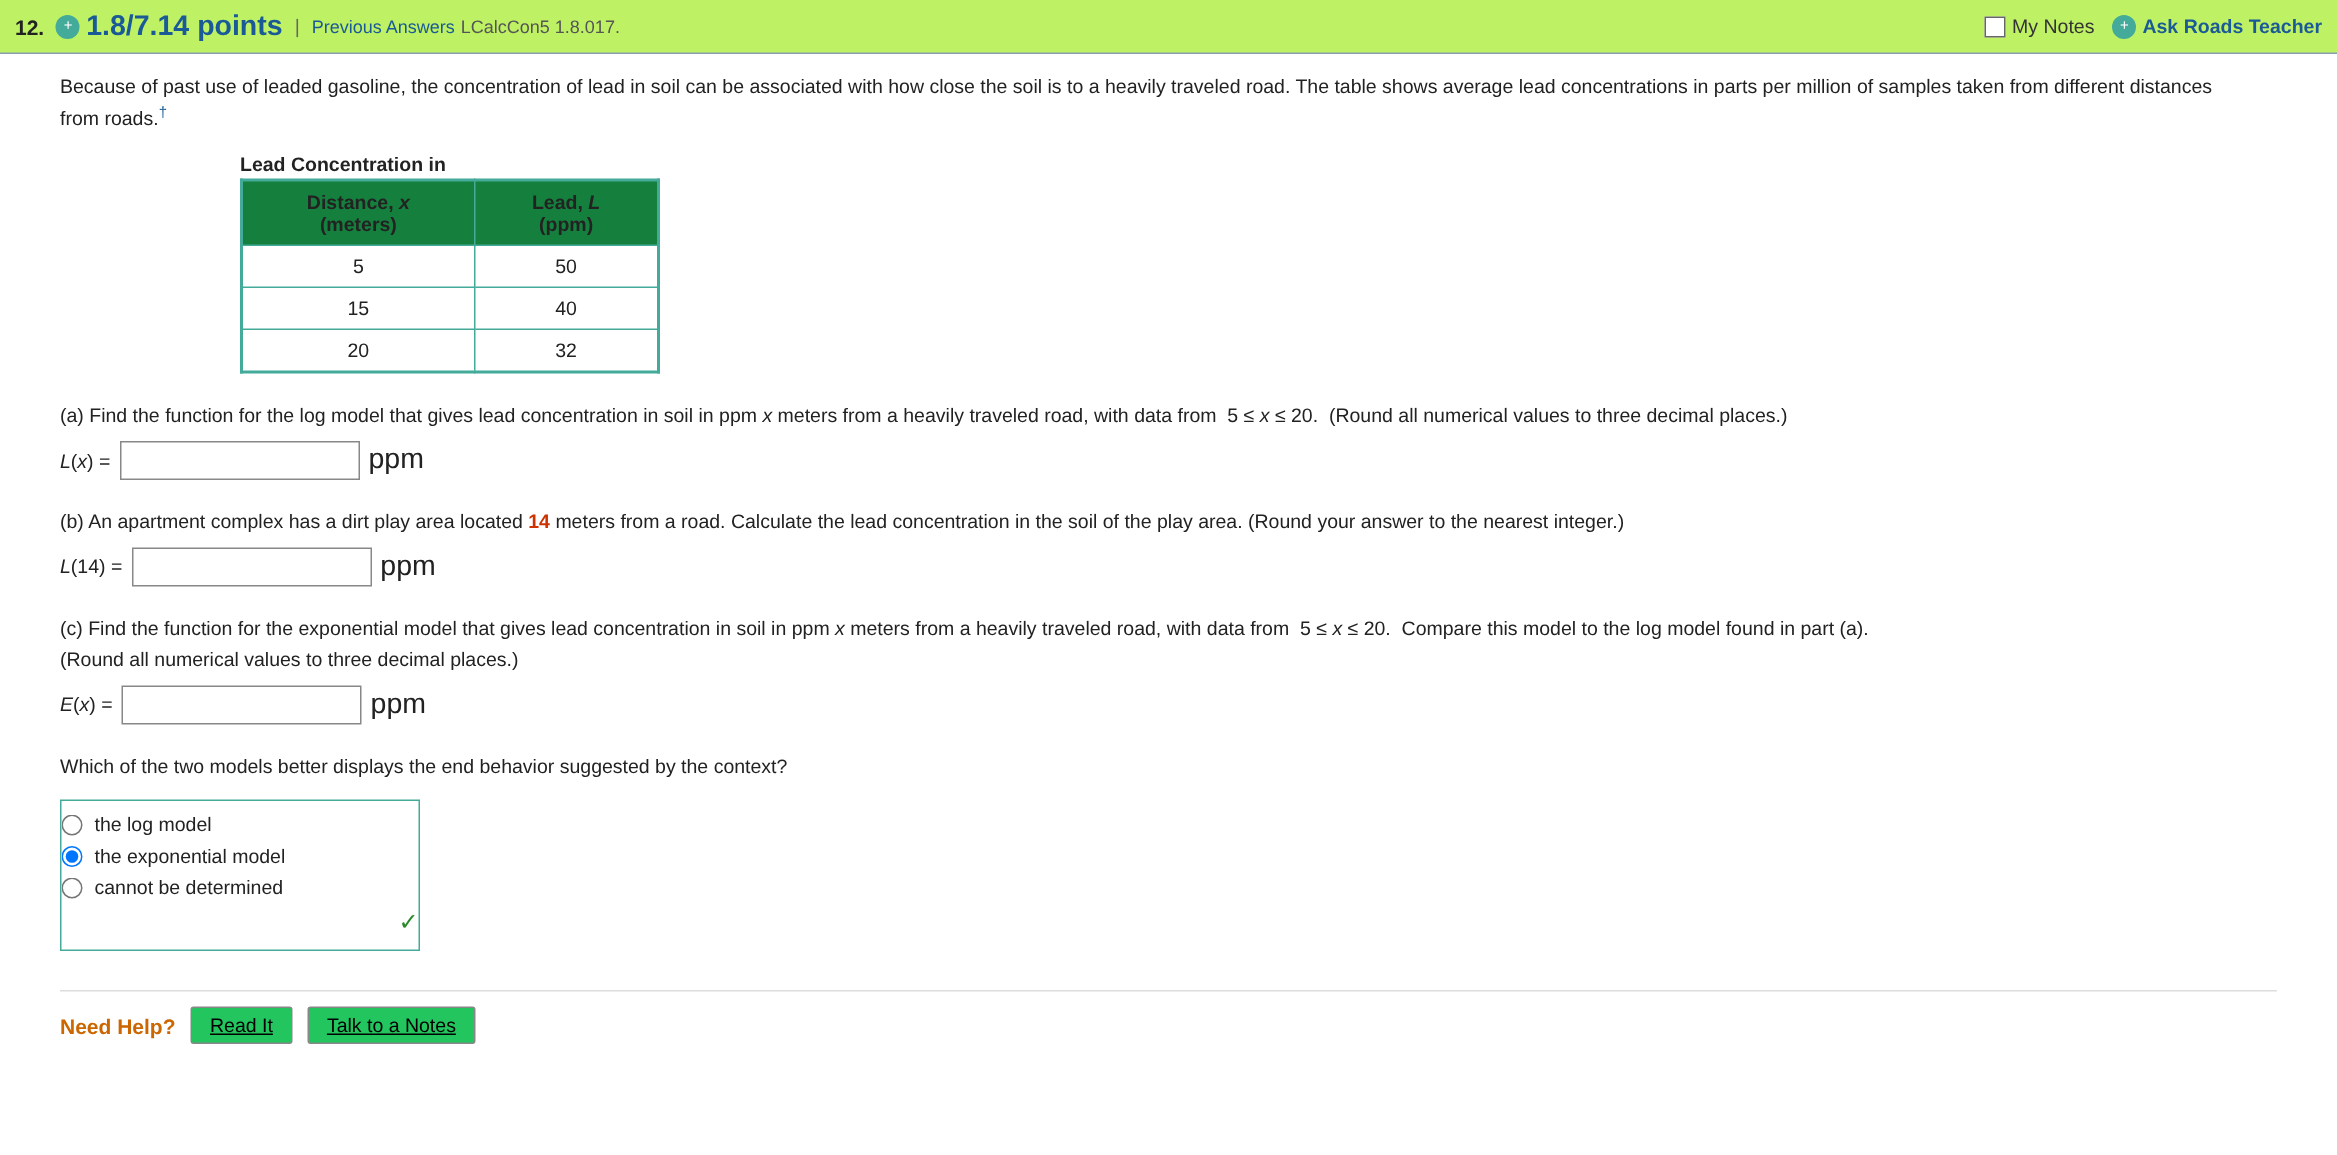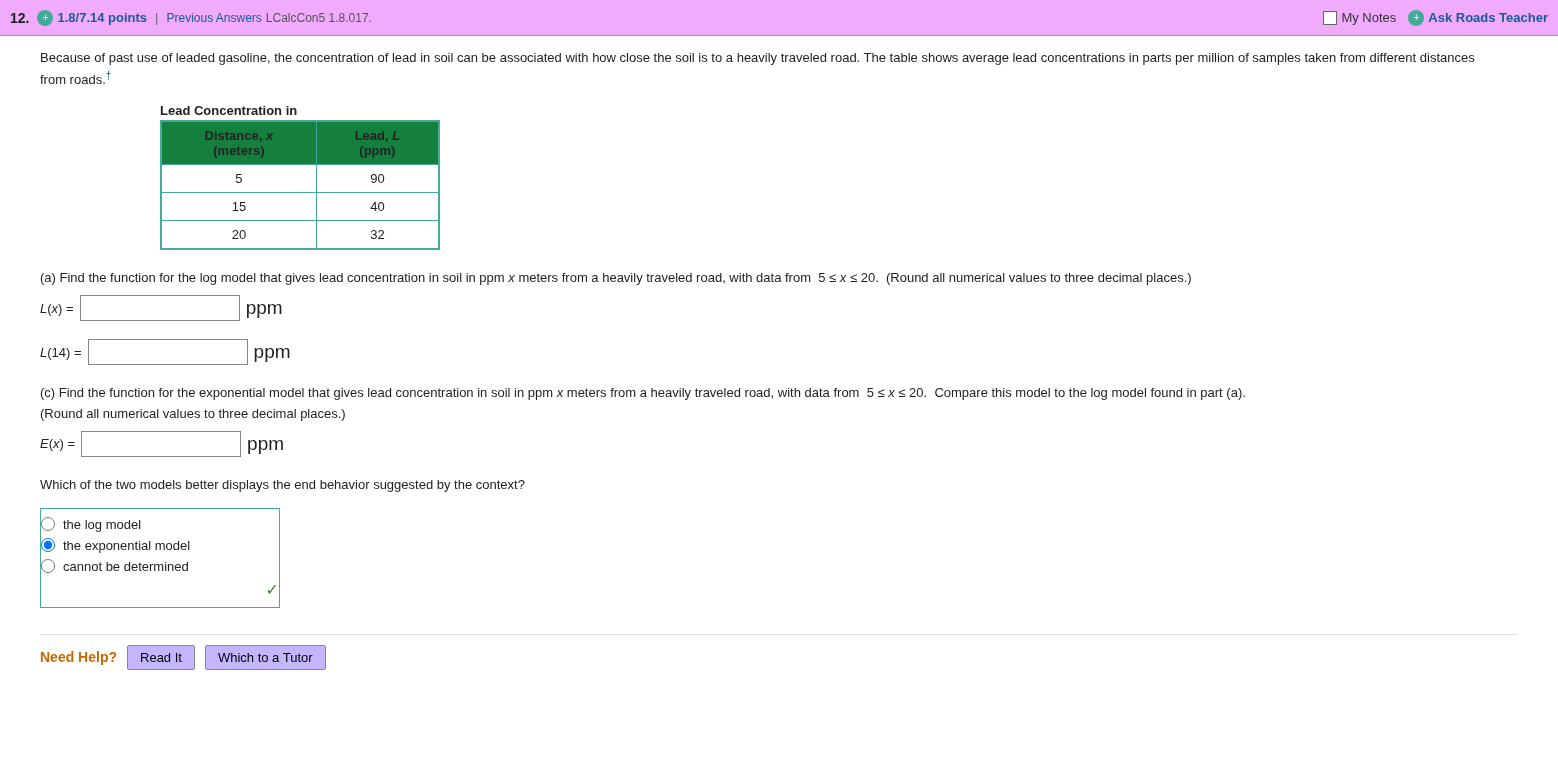--- a/index.html
+++ b/index.html
@@ -1,20 +1,20 @@
 <!DOCTYPE html>
 <html><head>
   <meta charset="utf-8">
   <style>
     * { margin: 0; padding: 0; box-sizing: border-box; }
     body { font-family: Arial, sans-serif; font-size: 13px; background: #fff; color: #222; width: 1558px; min-height: 770px; }
 
     
     #header {
-      background: #f0abfc;
+      background: #bef264;
       display: flex;
       align-items: center;
       padding: 5px 10px;
       height: 36px;
       border-bottom: 1px solid #8a9cb0;
     }
     #header .question-number {
       font-weight: bold;
       font-size: 14px;
       margin-right: 8px;
@@ -24,21 +24,21 @@
       color: #fff;
       border-radius: 50%;
       width: 16px; height: 16px;
       display: inline-flex; align-items: center; justify-content: center;
       font-size: 10px;
       margin-right: 4px;
     }
     #header .points-text {
       color: #1a5a96;
       font-weight: bold;
-      font-size: 13px;
+      font-size: 19px;
     }
     #header .divider {
       color: #666;
       margin: 0 8px;
     }
     #header .prev-answers {
       color: #1a5a96;
       font-size: 12px;
       cursor: pointer;
     }
@@ -190,25 +190,26 @@
       padding-top: 10px;
       border-top: 1px solid #ddd;
     }
     #need-help .need-help-label {
       color: #cc6600;
       font-weight: bold;
       font-size: 14px;
     }
     .help-btn {
       border: 1px solid #888;
-      background: #c4b5fd;
+      background: #22c55e;
       padding: 4px 12px;
       font-size: 13px;
       cursor: pointer;
       border-radius: 2px;
+      text-decoration: underline;
     }
 
     .italic { font-style: italic; }
   </style>
 </head>
 <body>
 
 <div id="header">
   <span class="question-number">12.</span>
   <span class="points-badge">+</span>
@@ -236,21 +237,21 @@
     <table class="data-table">
       <thead>
         <tr>
           <th>Distance, <span class="italic">x</span><br>(meters)</th>
           <th>Lead, <span class="italic">L</span><br>(ppm)</th>
         </tr>
       </thead>
       <tbody id="table-body">
       <tr>
             <td>5</td>
-            <td>90</td>
+            <td>50</td>
           </tr>
           <tr>
             <td>15</td>
             <td>40</td>
           </tr>
           <tr>
             <td>20</td>
             <td>32</td>
           </tr>
         </tbody>
@@ -263,20 +264,24 @@
       Find the function for the log model that gives lead concentration in soil in ppm <span class="italic">x</span> meters from a heavily traveled road, with data from &nbsp;5 ≤ <span class="italic">x</span> ≤ 20.&nbsp; (Round all numerical values to three decimal places.)
     </p>
     <div class="input-row">
       <span class="input-label"><span class="italic">L</span>(<span class="italic">x</span>) =</span>
       <input type="text" class="text-input" style="">
       <span class="unit-label">ppm</span>
     </div>
   </div>
 
   <div class="part">
+    <p class="part-text">
+      <span>(b)</span>
+      An apartment complex has a dirt play area located <span class="highlight">14</span> meters from a road. Calculate the lead concentration in the soil of the play area. (Round your answer to the nearest integer.)
+    </p>
     <div class="input-row">
       <span class="input-label"><span class="italic">L</span>(14) =</span>
       <input type="text" class="text-input" style="">
       <span class="unit-label">ppm</span>
     </div>
   </div>
 
   <div class="part">
     <p class="part-text">
       <span>(c)</span>
@@ -305,16 +310,16 @@
         <input type="radio" name="model" id="opt3" style="">
         <label for="opt3">cannot be determined</label>
       </div>
       <div class="checkmark-green">✓</div>
     </div>
   </div>
 
   <div id="need-help">
     <span class="need-help-label">Need Help?</span>
     <button class="help-btn">Read It</button>
-    <button class="help-btn">Which to a Tutor</button>
+    <button class="help-btn">Talk to a Notes</button>
   </div>
 
 </div>
 
 </body></html>

